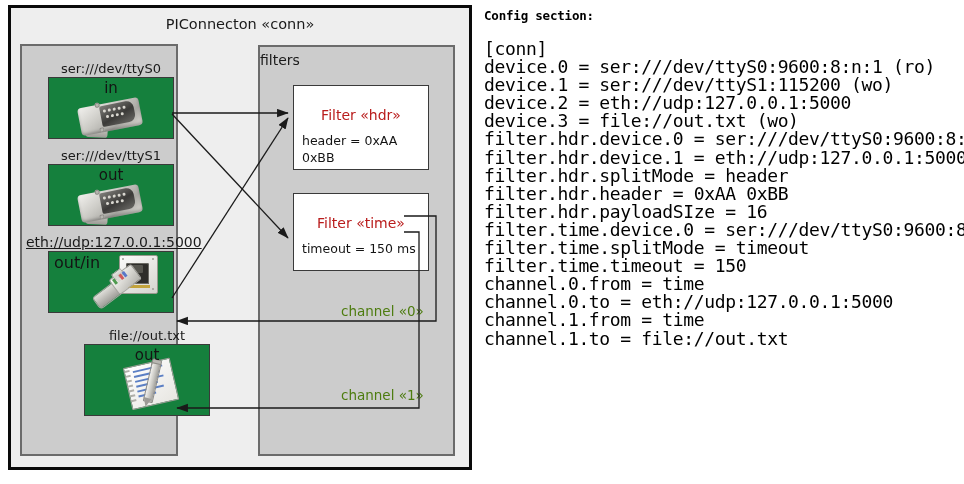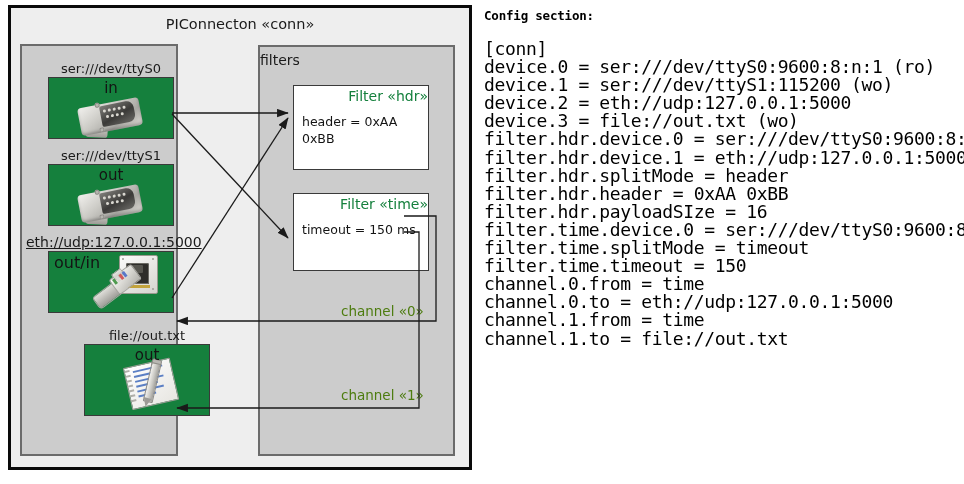--- a/index.html
+++ b/index.html
@@ -330,24 +330,24 @@
     position: absolute;
     left: 33px;
     width: 136px;
     background: #ffffff;
     border: 1.5px solid #3a3a3a;
     box-sizing: border-box;
   }
   #filter-hdr  { top: 38px; height: 85px; }
   #filter-time { top: 146px; height: 78px; }
   .filter-title {
-    text-align: right;
+    text-align: center;
     font-size: 14px;
-    color: #15803d;
-    margin-top: 2px;
+    color: #b91c1c;
+    margin-top: 21px;
   }
   .filter-props {
     margin: 9px 0 0 8px;
     font-size: 12.5px;
     color: #141414;
     line-height: 17px;
   }
 
   
   .channel-label {

